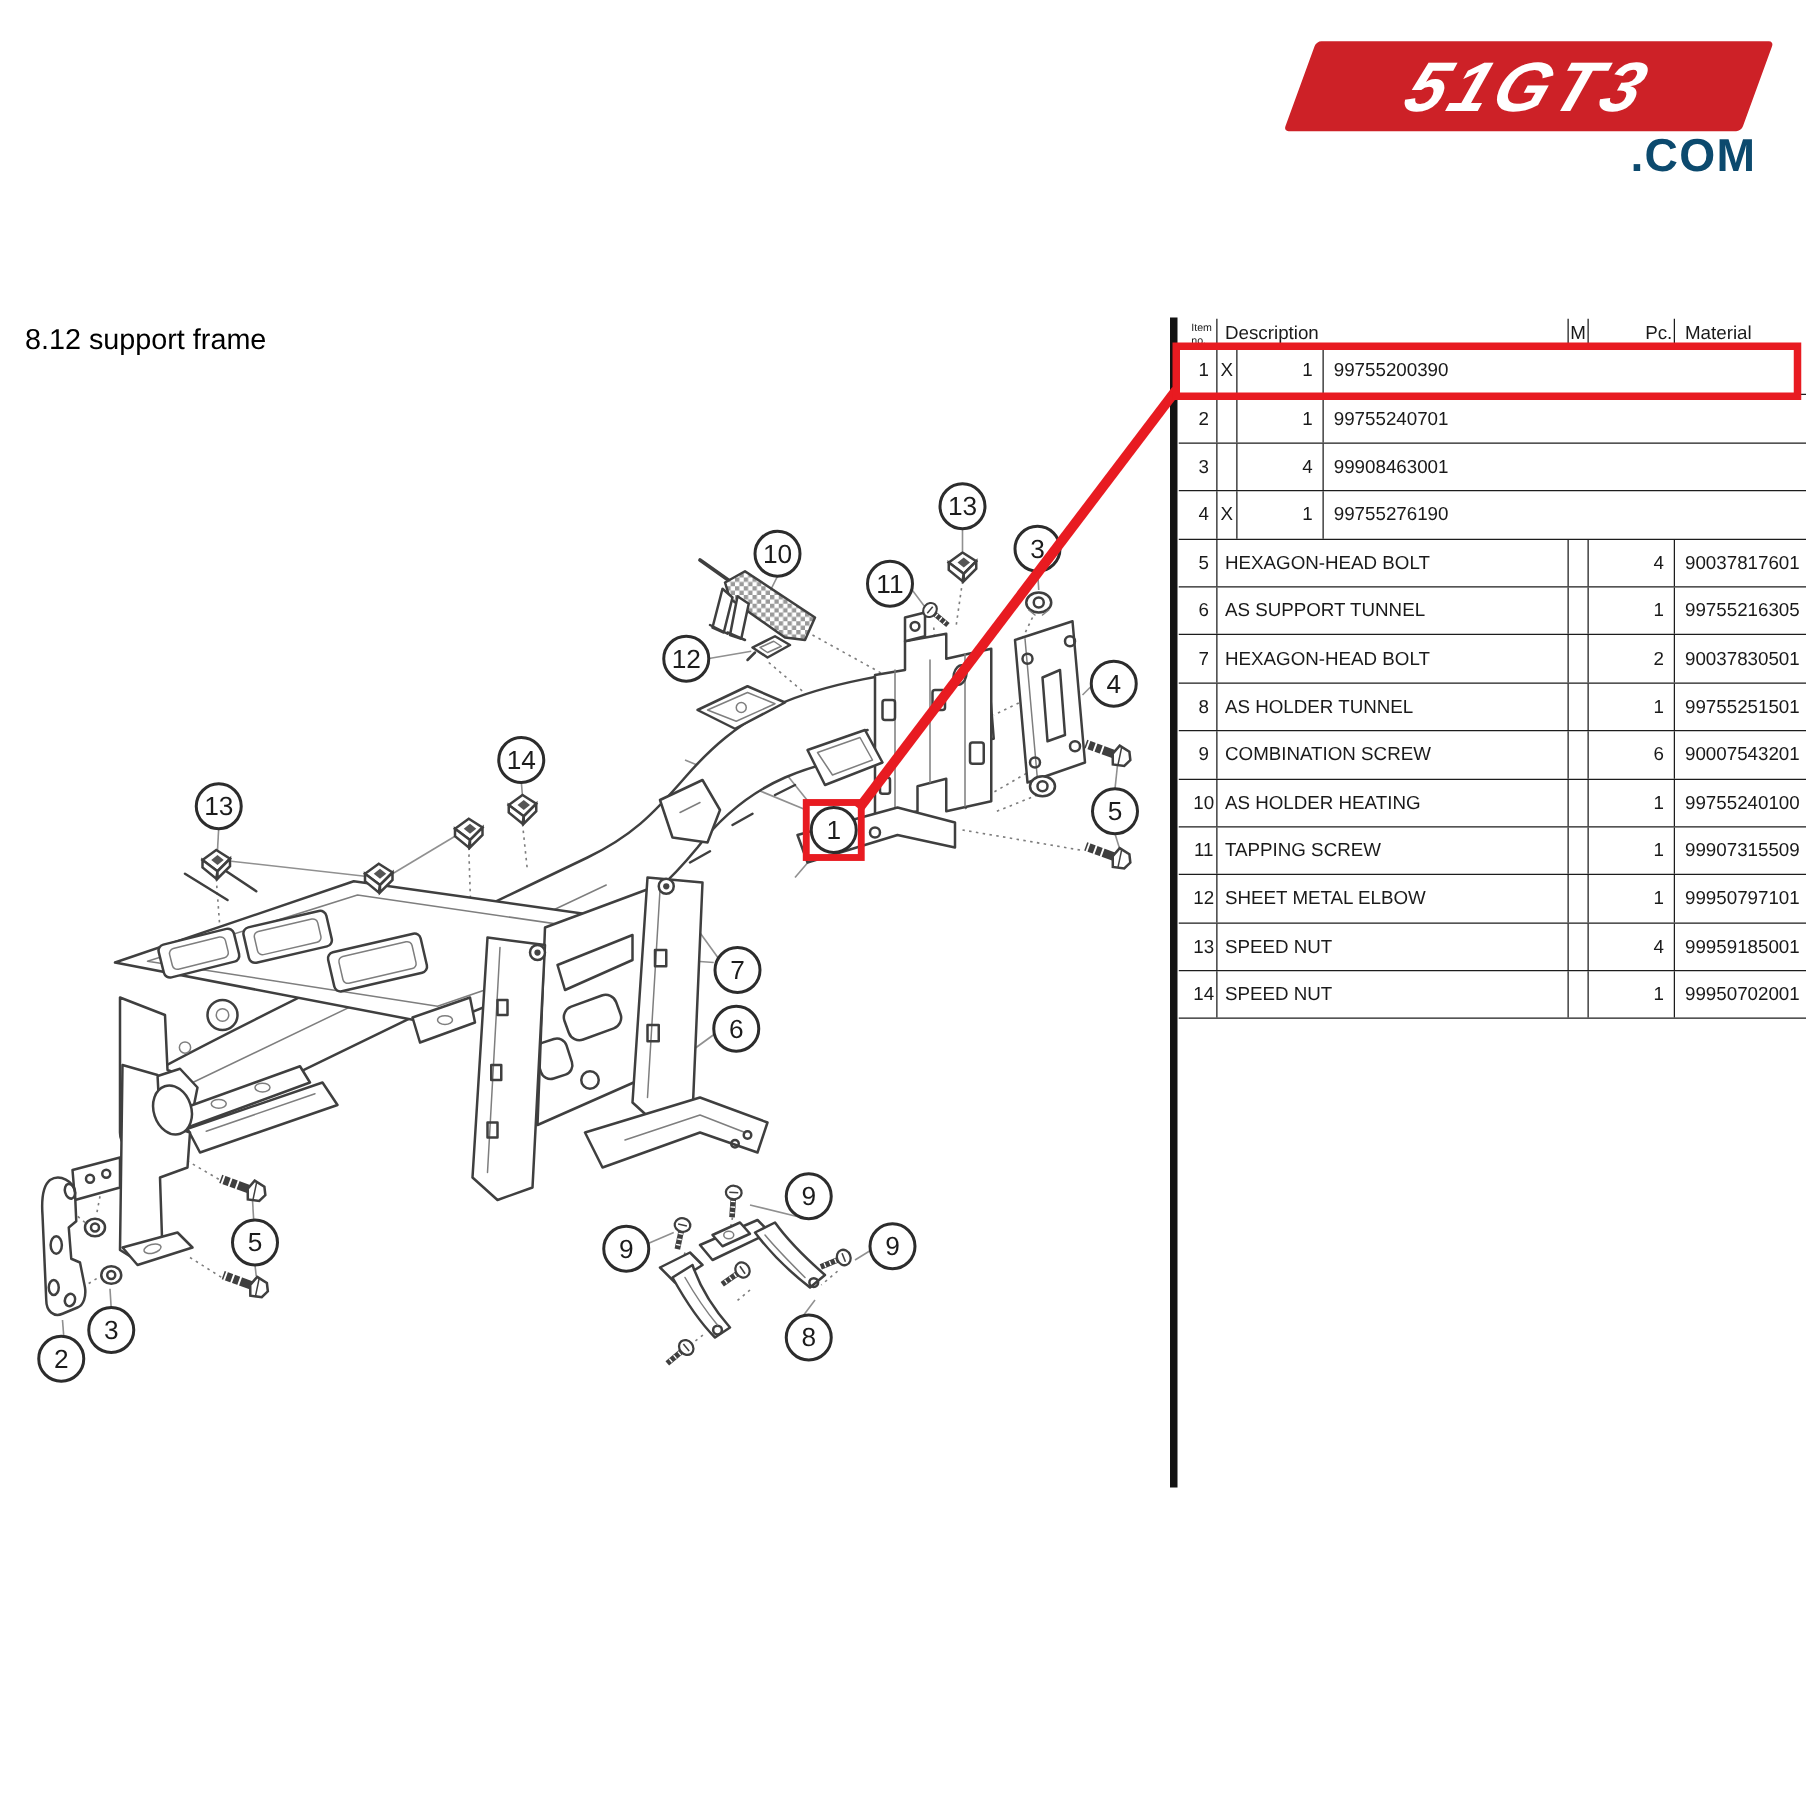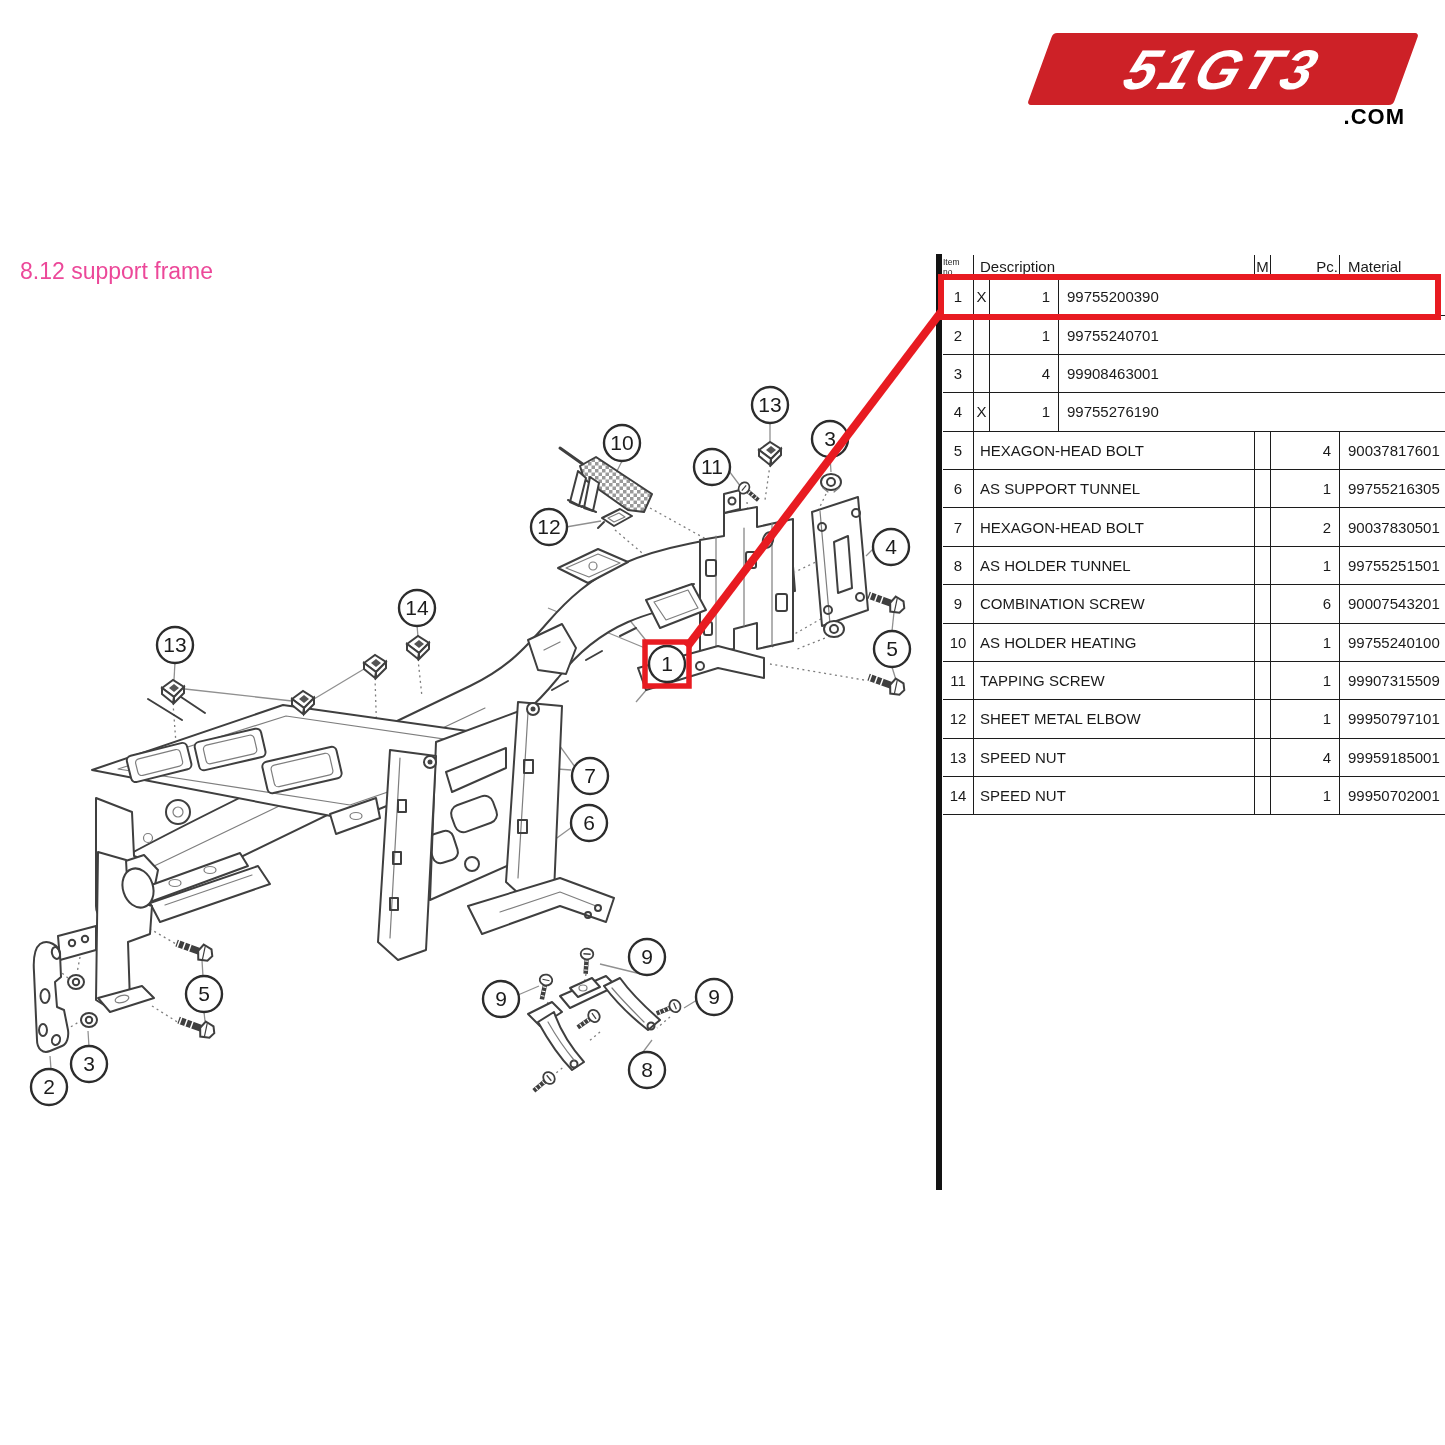--- a/index.html
+++ b/index.html
@@ -5,34 +5,34 @@
   html,body{margin:0;padding:0;background:#fff;}
   #stage{position:relative;width:1445px;height:1445px;background:#fff;overflow:hidden;
          font-family:"Liberation Sans",sans-serif;color:#1a1a1a;}
   
   #logo{position:absolute;left:1040px;top:33px;width:366px;height:72px;
         background:var(--logo-red,#cd2127);transform:skewX(-20deg);border-radius:4px;
         display:flex;align-items:center;justify-content:center;}
   #logo .txt{color:#fff;font-weight:800;font-style:italic;font-size:56px;letter-spacing:4px;
         font-family:"Liberation Sans",sans-serif;}
   #logo-com{position:absolute;left:1245px;top:104px;width:160px;text-align:right;
-        font-size:22px;font-weight:700;color:#000000;letter-spacing:1px;}
+        font-size:37px;font-weight:700;color:#0c4a6e;letter-spacing:1px;}
   
-  #title{position:absolute;left:20px;top:258px;font-size:23px;color:#ec4899;}
+  #title{position:absolute;left:20px;top:258px;font-size:23px;color:#000000;}
   
   svg{position:absolute;left:0;top:0;}
   #diagram{z-index:1;}
   #overlay{z-index:3;pointer-events:none;}
   
   #vbar{position:absolute;left:936px;top:254px;width:6px;height:936px;background:#131313;z-index:2;}
   #ptable{position:absolute;left:943px;top:255px;width:502px;z-index:2;font-size:15px;}
   .trow{display:flex;align-items:center;height:38.4px;border-bottom:1.8px solid #1c1c1c;box-sizing:border-box;}
   .thead{height:23px;border-bottom:0;}
   .c{box-sizing:border-box;height:100%;display:flex;align-items:center;}
-  .c-no{width:31px;justify-content:center;border-right:1.8px solid #1c1c1c;}
+  .c-no{width:31px;justify-content:center;border-right:1.8px solid #1c1c1c;padding-left:10px;}
   .c-desc{width:281px;padding-left:6px;border-right:1.8px solid #1c1c1c;}
   .c-m{width:16px;justify-content:center;border-right:1.8px solid #1c1c1c;}
   .c-pc{width:25px;justify-content:center;border-right:1.8px solid #1c1c1c;margin-left:44px;}
   .c-mat{flex:1;padding-left:8px;}
   .thead .c-no{font-size:8.5px;}
   .thead .c{border-right-width:1.8px;}
   
   .art{stroke:#3f3f3f;stroke-width:2;fill:none;stroke-linejoin:round;stroke-linecap:round;}
   .fillw{fill:#ffffff;}
   .thin{stroke:#7e7e7e;stroke-width:1.2;}

